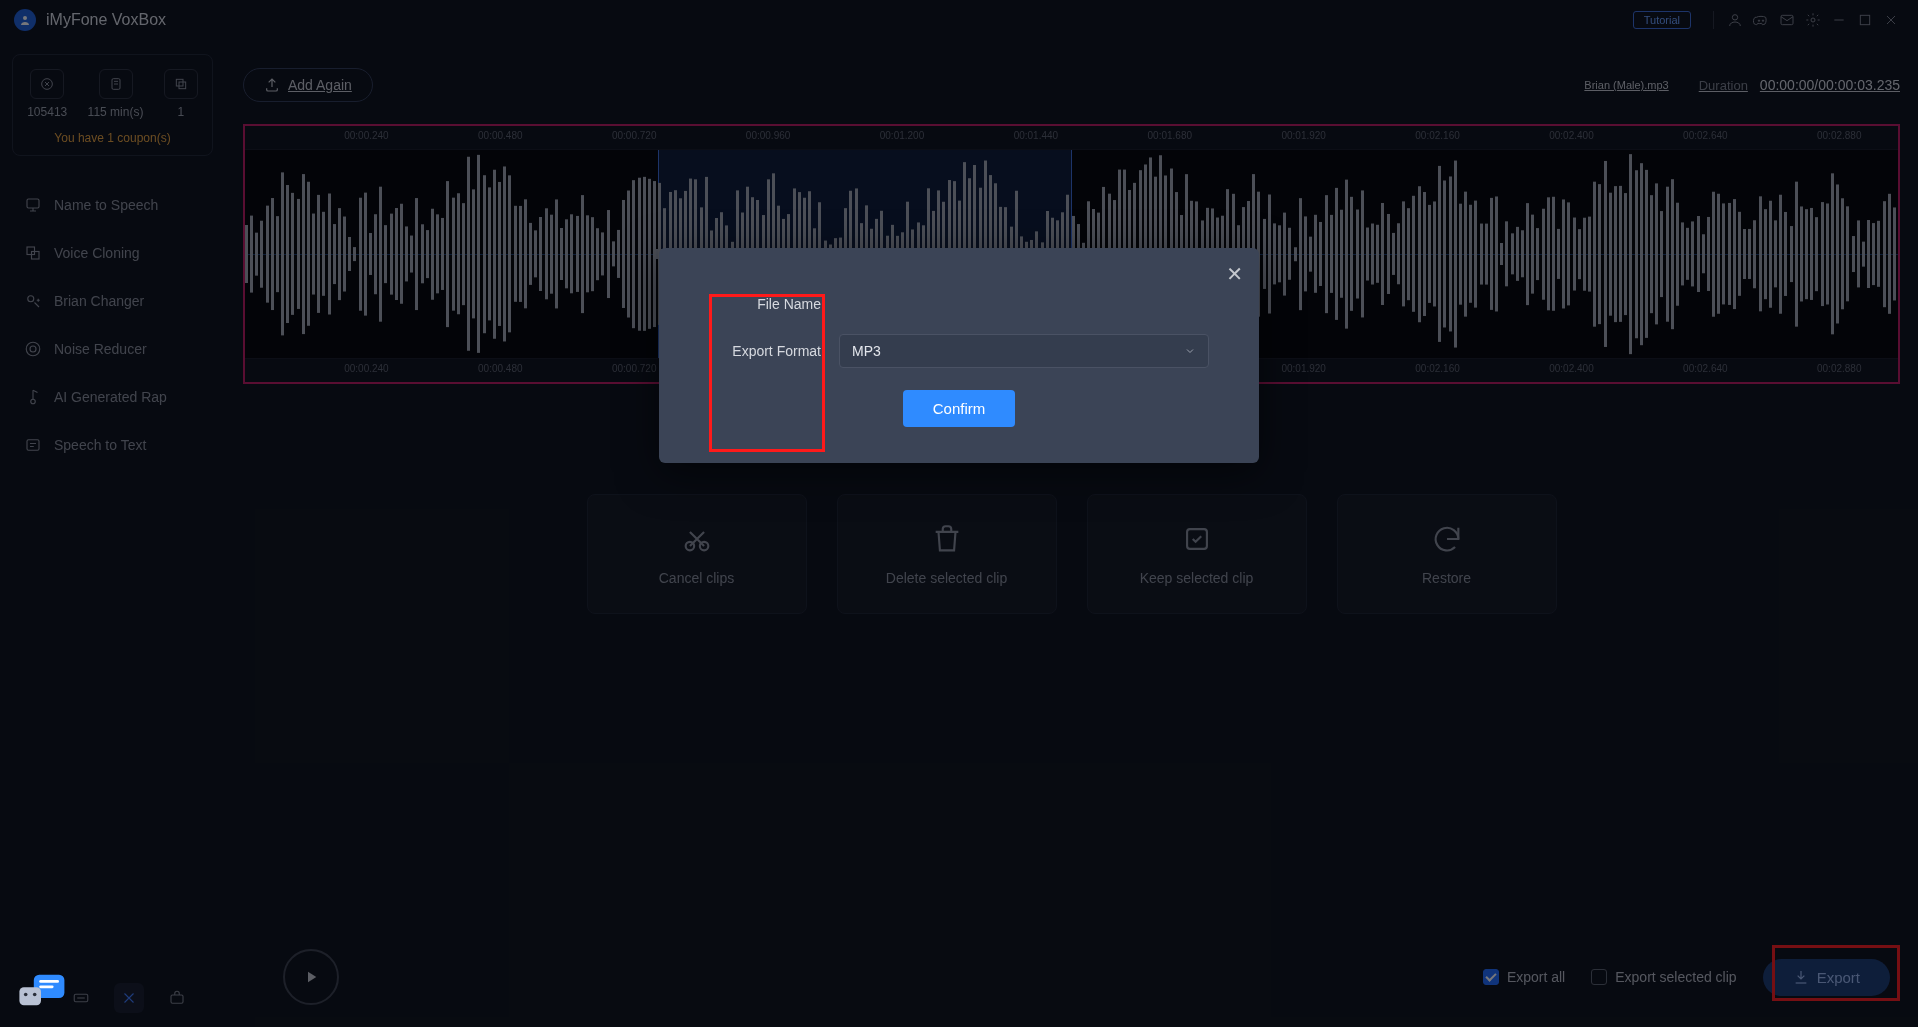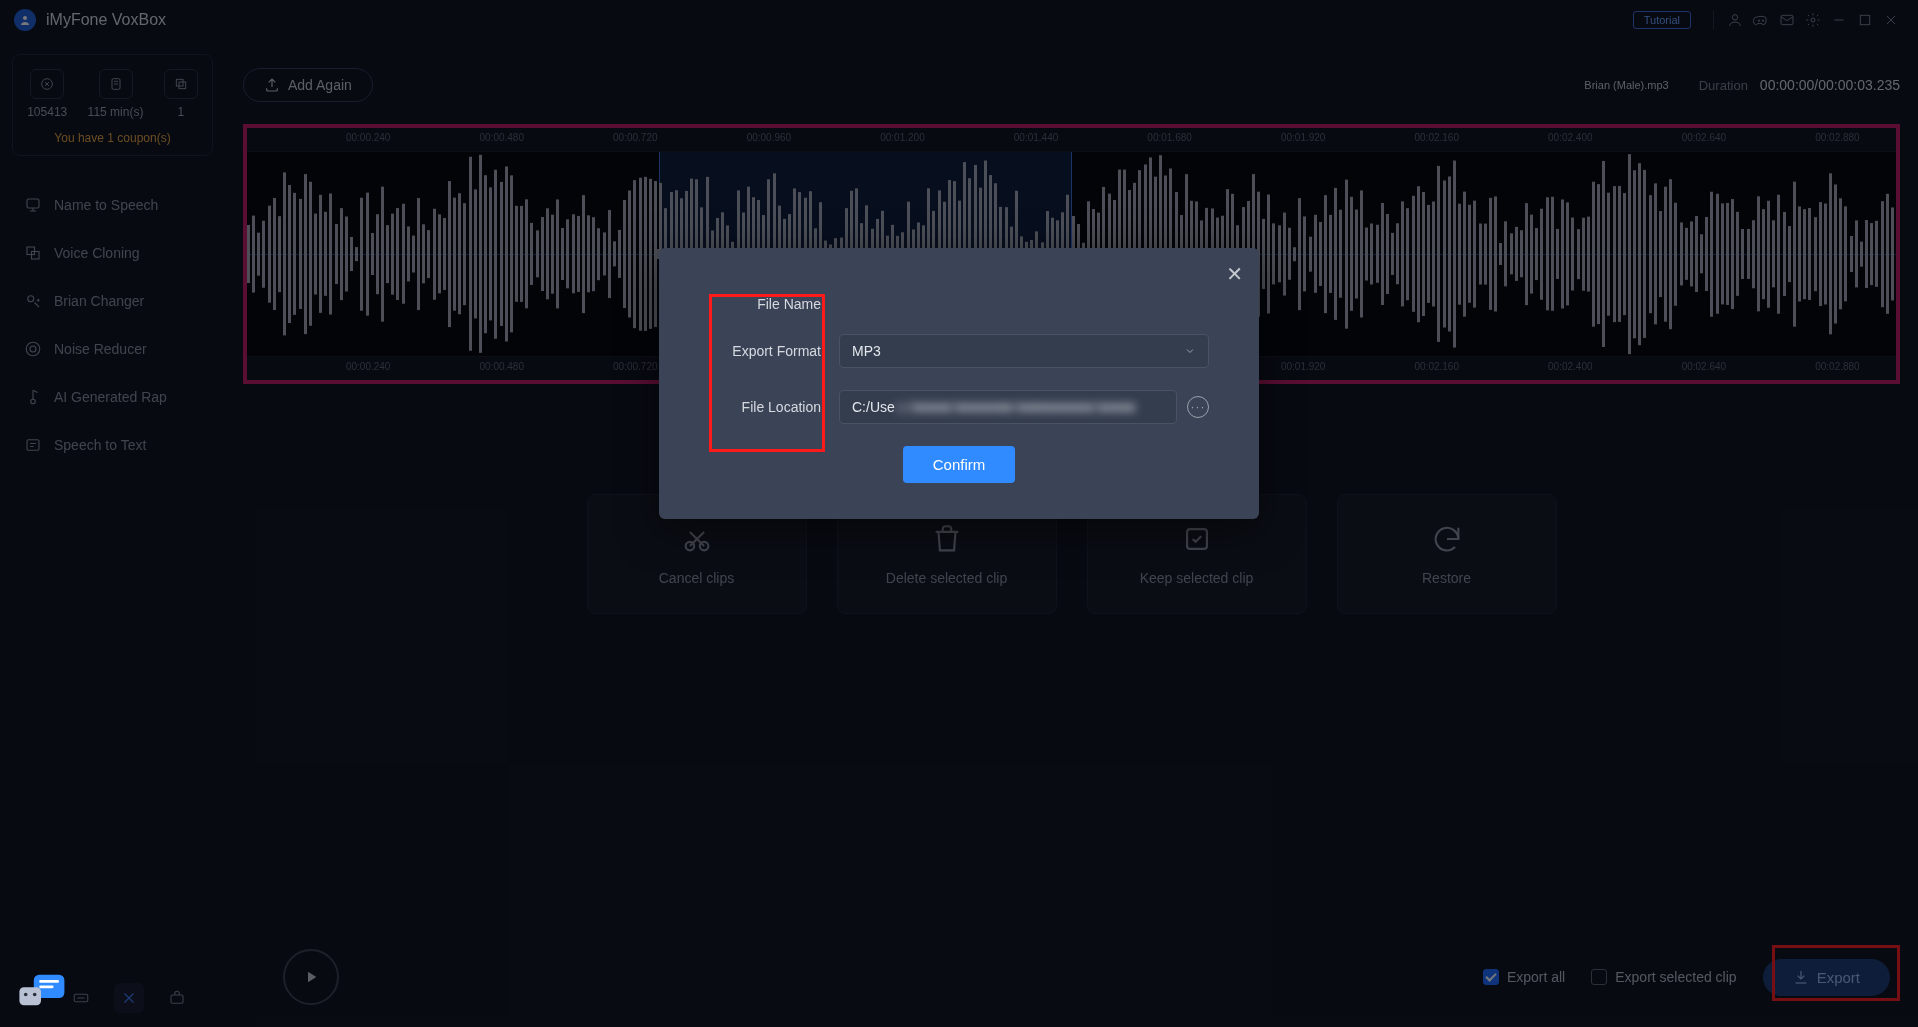--- a/index.html
+++ b/index.html
@@ -32,30 +32,30 @@
 .nav-item { display: flex; align-items: center; gap: 12px; padding: 10px 12px; border-radius: 6px; color: #8a8f99; cursor: pointer; font-size: 14px; }
 .nav-item svg { width: 18px; height: 18px; stroke: #8a8f99; fill: none; stroke-width: 1.5; }
 .sidebar-bottom { margin-top: auto; display: flex; gap: 18px; padding: 8px 6px 0; }
 .sb-icon { width: 30px; height: 30px; display: flex; align-items: center; justify-content: center; border-radius: 6px; cursor: pointer; }
 .sb-icon svg { width: 18px; height: 18px; stroke: #7d828c; fill: none; stroke-width: 1.5; }
 .sb-icon.active { background: #141a26; }
 .sb-icon.active svg { stroke: #3d7bff; }
 
 
 .main { flex: 1; display: flex; flex-direction: column; padding: 0 18px 18px; position: relative; }
-.main-top { display: flex; align-items: center; height: 70px; padding-top: 20px; }
+.main-top { display: flex; align-items: center; height: 70px; padding-top: 20px; text-decoration: underline; }
 .add-again { border: 1px solid #2f3a54; background: transparent; color: #c5c8ce; padding: 8px 20px; border-radius: 18px; display: flex; align-items: center; gap: 8px; cursor: pointer; font-size: 14px; }
 .add-again svg { width: 16px; height: 16px; stroke: #c5c8ce; fill: none; stroke-width: 1.8; }
 .main-top-spacer { flex: 1; }
 .track-name { color: #c5c8ce; font-size: 11px; margin-right: 30px; }
 .duration-label { color: #7d828c; font-size: 13px; margin-right: 12px; }
 .duration-value { color: #d6d9df; font-size: 14px; }
 
 
-.waveform-wrap { position: relative; height: 260px; background: #000; margin-top: 14px; border: 4px solid #be185d; }
+.waveform-wrap { position: relative; height: 260px; background: #000; margin-top: 14px; border: 2px solid #be185d; }
 .ruler-top, .ruler-bot { height: 24px; background: #0b0e14; display: flex; position: relative; font-size: 10px; color: #5a5f6a; }
 .ruler-top { border-bottom: 1px solid #14181f; }
 .ruler-bot { border-top: 1px solid #14181f; }
 .ruler-tick { position: absolute; top: 4px; }
 .wave-area { flex: 1; height: calc(100% - 48px); position: relative; display: flex; align-items: center; overflow: hidden; }
 .wave-mid { position: absolute; left: 0; right: 0; top: 50%; height: 1px; background: #1a3a6b; }
 .wave-bar { position: absolute; width: 3px; background: #a3a7b0; top: 50%; transform: translateY(-50%); }
 .selection { position: absolute; top: 0; bottom: 0; background: rgba(30,70,140,.35); border-left: 1px solid #3a6bd8; border-right: 1px solid #3a6bd8; }
 .sel-handle { position: absolute; width: 10px; height: 10px; background: #9aa0ac; top: 50%; transform: translate(-50%, -50%); }
 
@@ -706,30 +706,20 @@
     <div class="form-row">
       <div class="form-label">Export Format</div>
       <div class="form-select">
         <span>MP3</span>
         <svg viewBox="0 0 24 24">
             <path d="M6 9l6 6 6-6"></path>
           </svg>
       </div>
     </div>
 
-    <div class="form-row">
-      <div class="form-label">File Location</div>
-      <div class="file-loc-wrap">
-        <div class="file-loc-input">
-          <span>C:/Use</span>
-            <span class="blur-tail">rs/■■■■/■■■■■■/■■■■■■■■/■■■■</span>
-        </div>
-        <div class="browse-btn">···</div>
-      </div>
-    </div>
 
     <button class="confirm-btn">Confirm</button>
   </div>
 </div>
 
 <div class="assist-bubble">
   <svg viewBox="0 0 60 50">
       <rect x="22" y="8" width="34" height="26" rx="6" fill="#2f8bff"></rect>
       <rect x="6" y="22" width="24" height="20" rx="5" fill="#b9c2d4"></rect>
       <circle cx="13" cy="30" r="2" fill="#2a2f3a"></circle>

